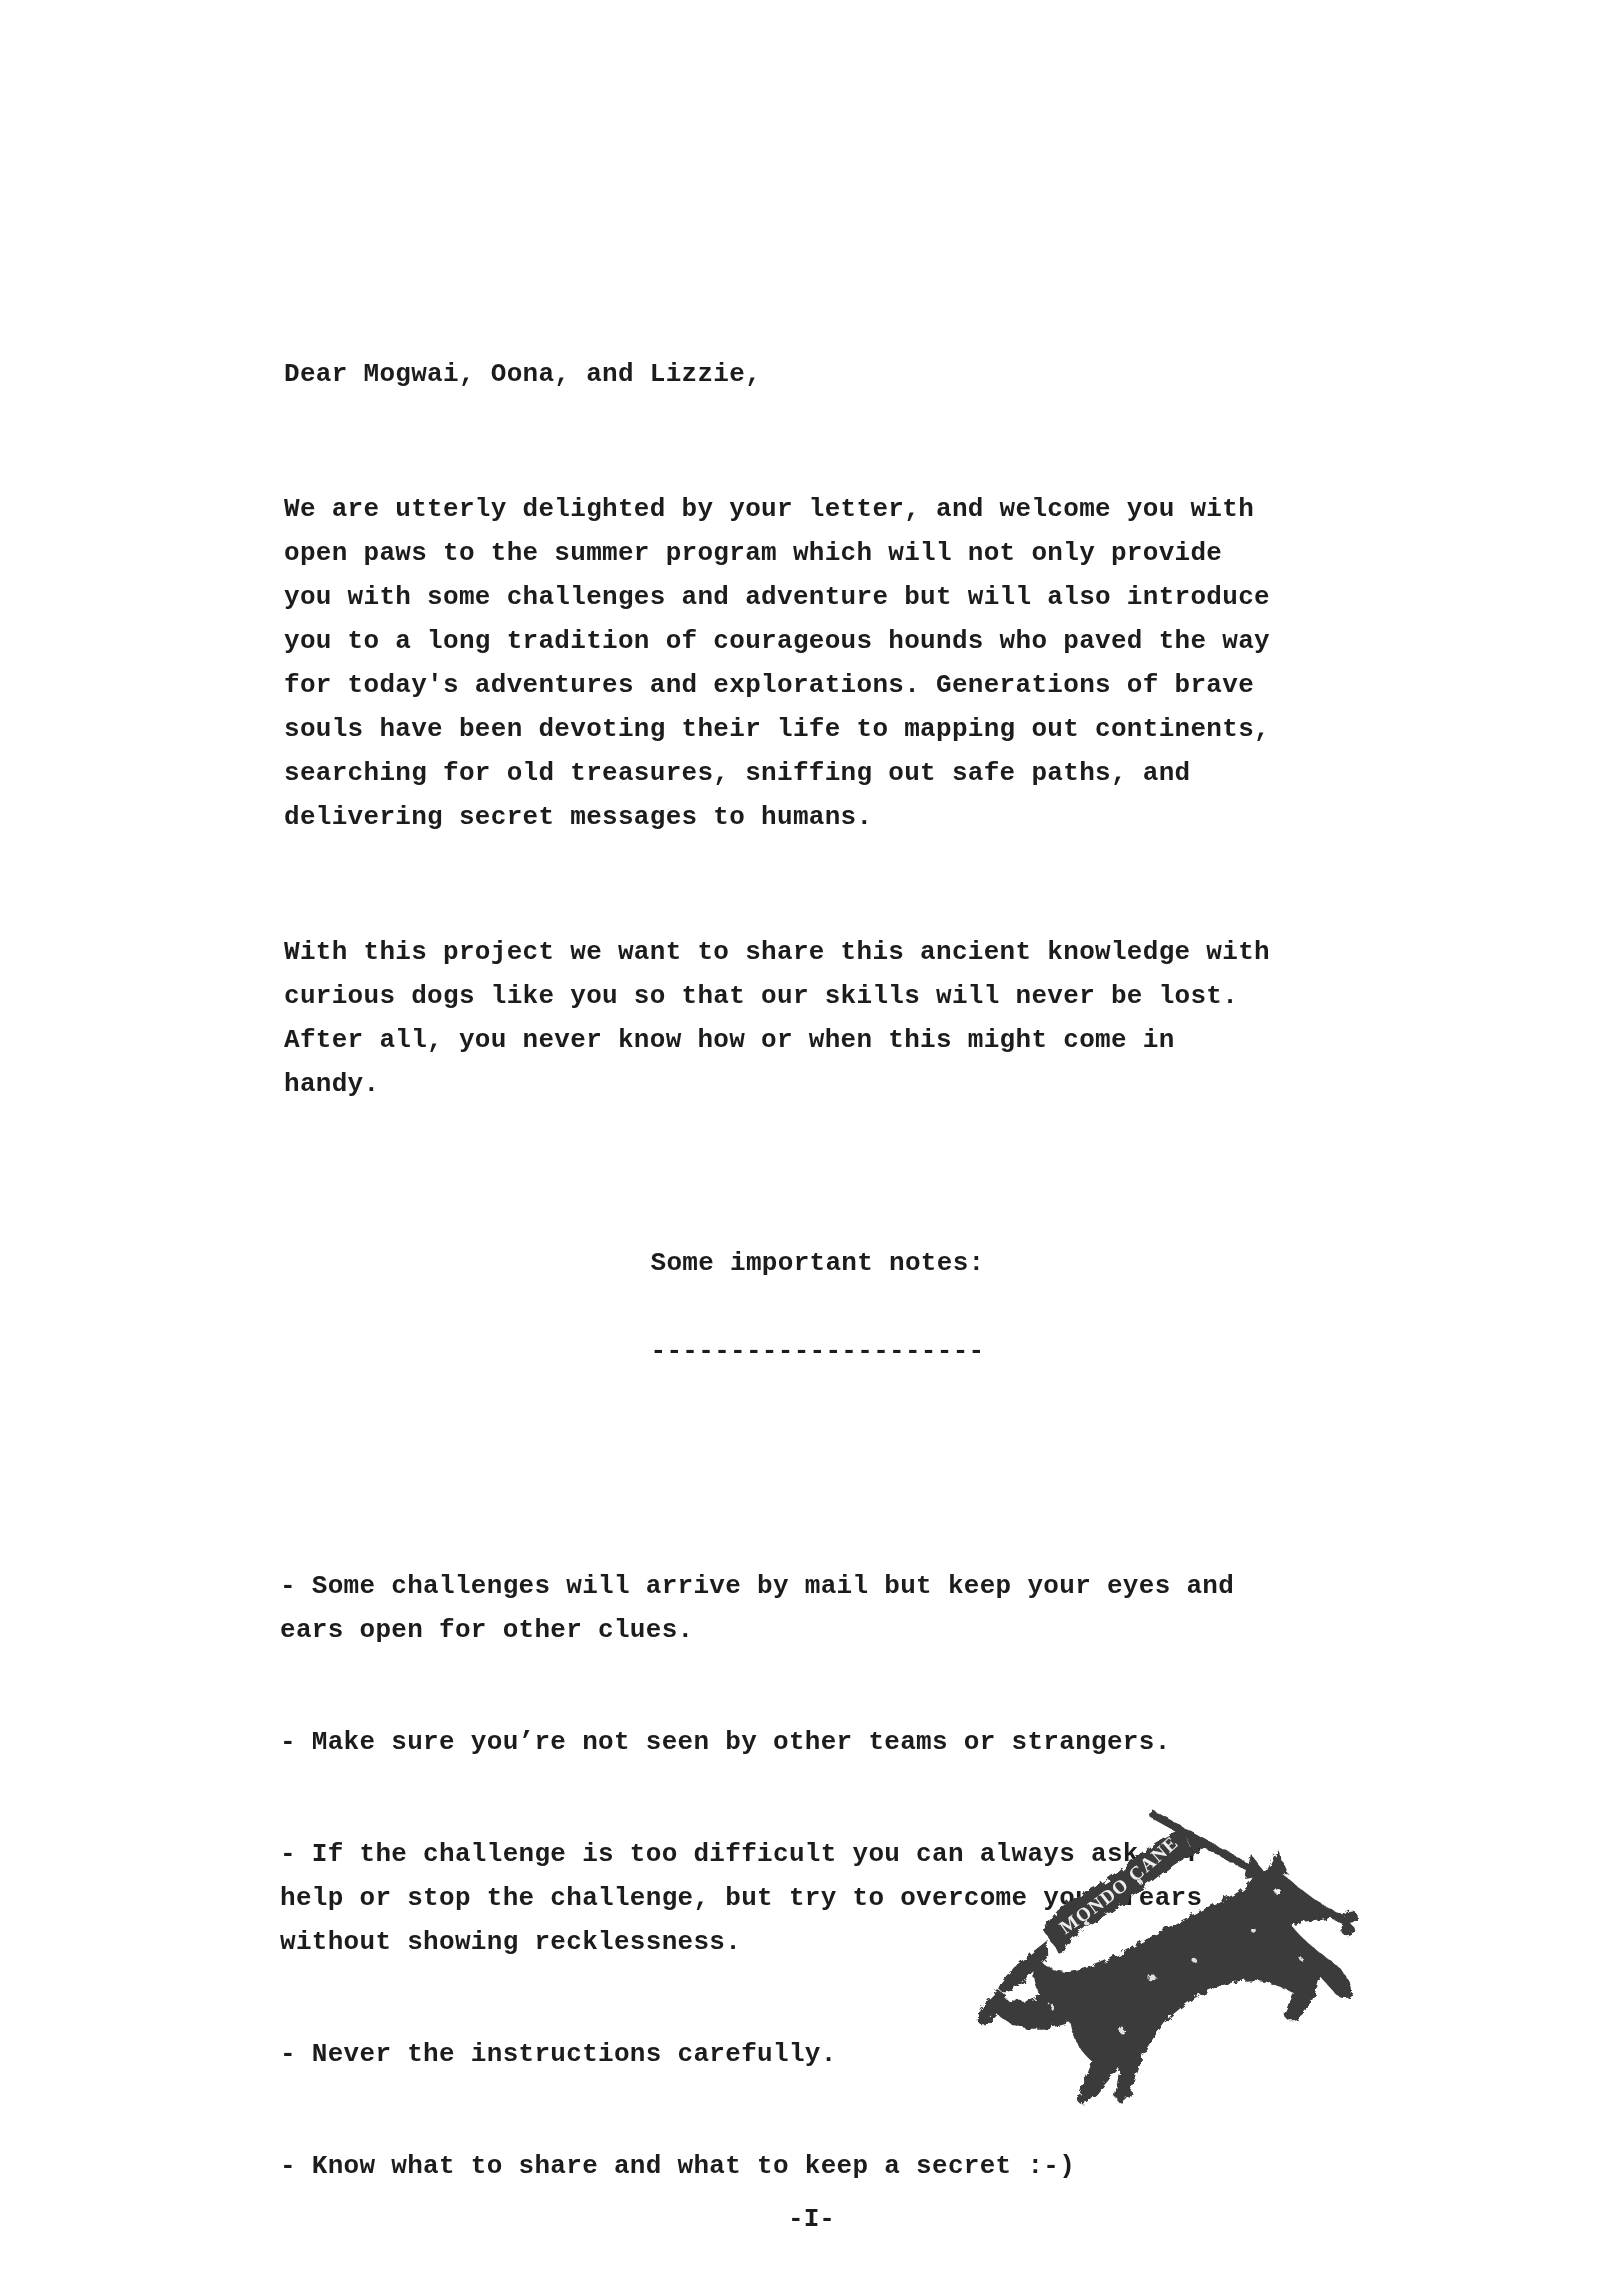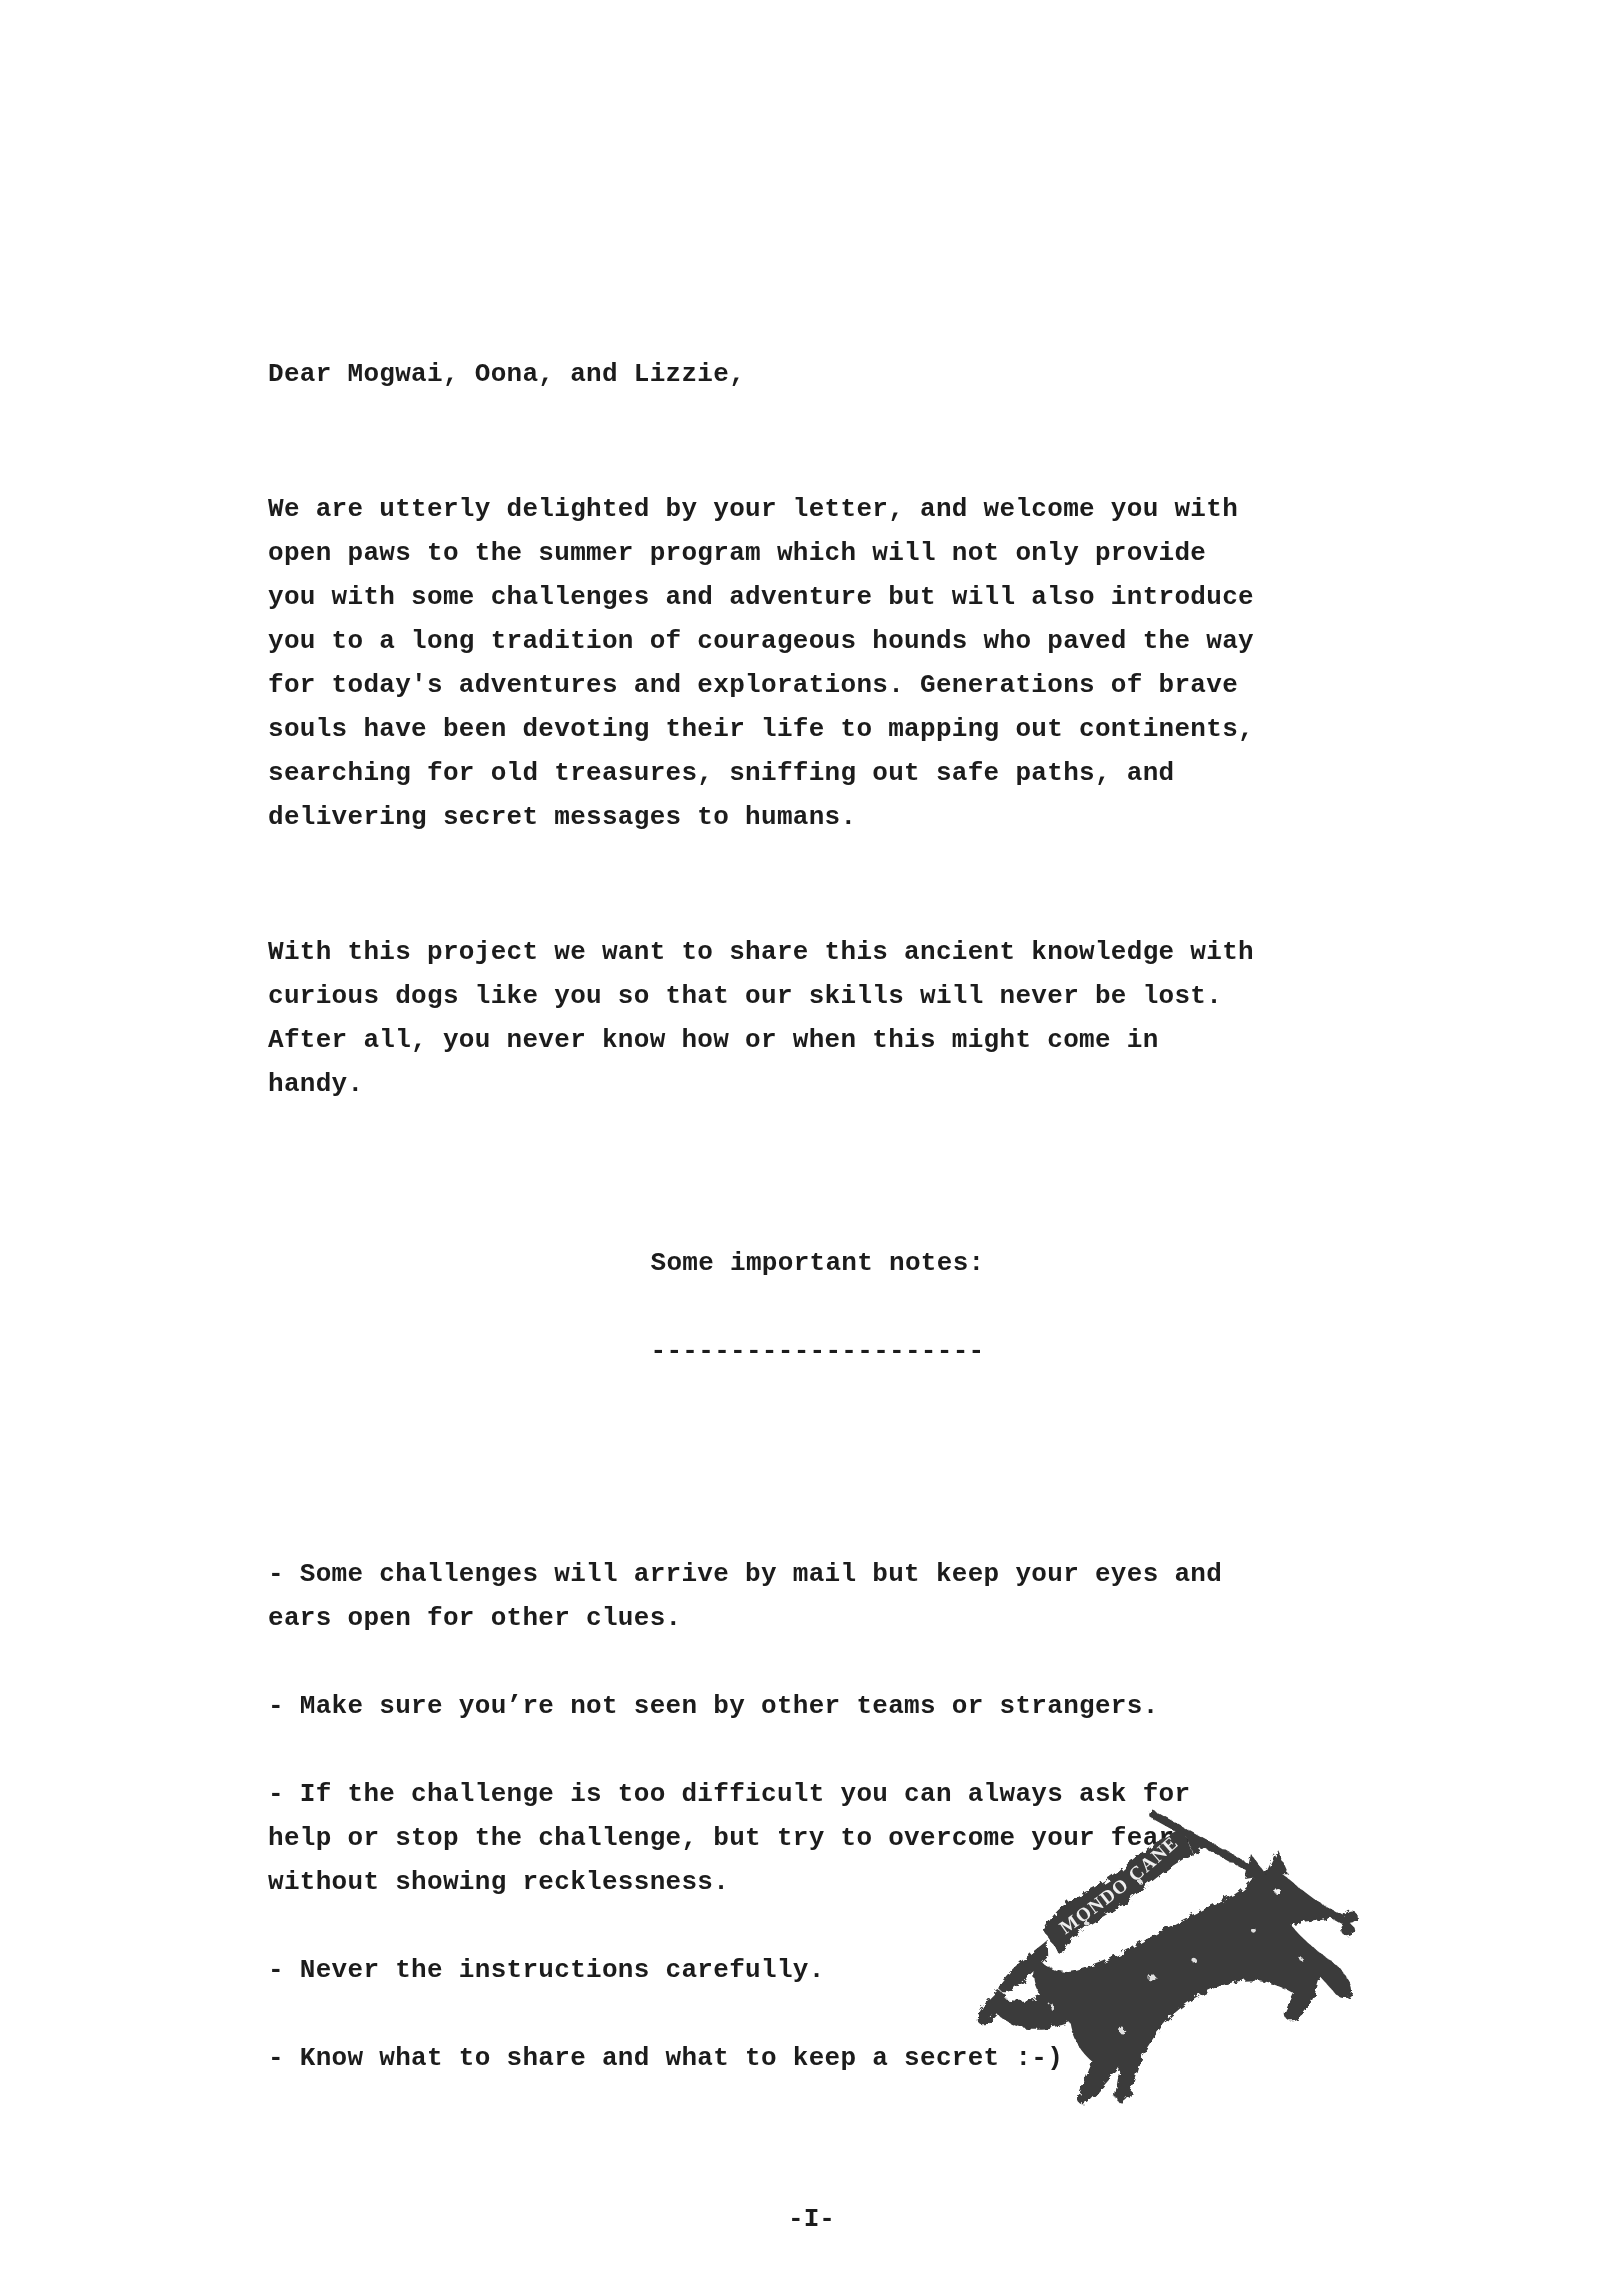--- a/index.html
+++ b/index.html
@@ -14,24 +14,24 @@
   .letter {
     position: absolute;
     left: 268px;
     top: 308px;
     width: 1099px;
     color: #1c1c1c;
     font: 700 26px/44px "Liberation Mono", monospace;
     white-space: pre-line;
     letter-spacing: 0.3px;
   }
-  .letter .block { margin: 0 0 47px 0; }
+  .letter .block { margin: 0 0 47px 16px; }
   .letter .tight { margin: 0; text-align: center; }
   .letter .notes-list { margin: 47px 0 0 0; }
-  .letter .notes-list div { margin: 0; }
+  .letter .notes-list div { margin: 12px; }
   .footer {
     position: absolute;
     left: 0;
     top: 2203px;
     width: 1623px;
     text-align: center;
     color: #1c1c1c;
     font: 700 26px/33px "Liberation Mono", monospace;
   }
   .dog-art {

